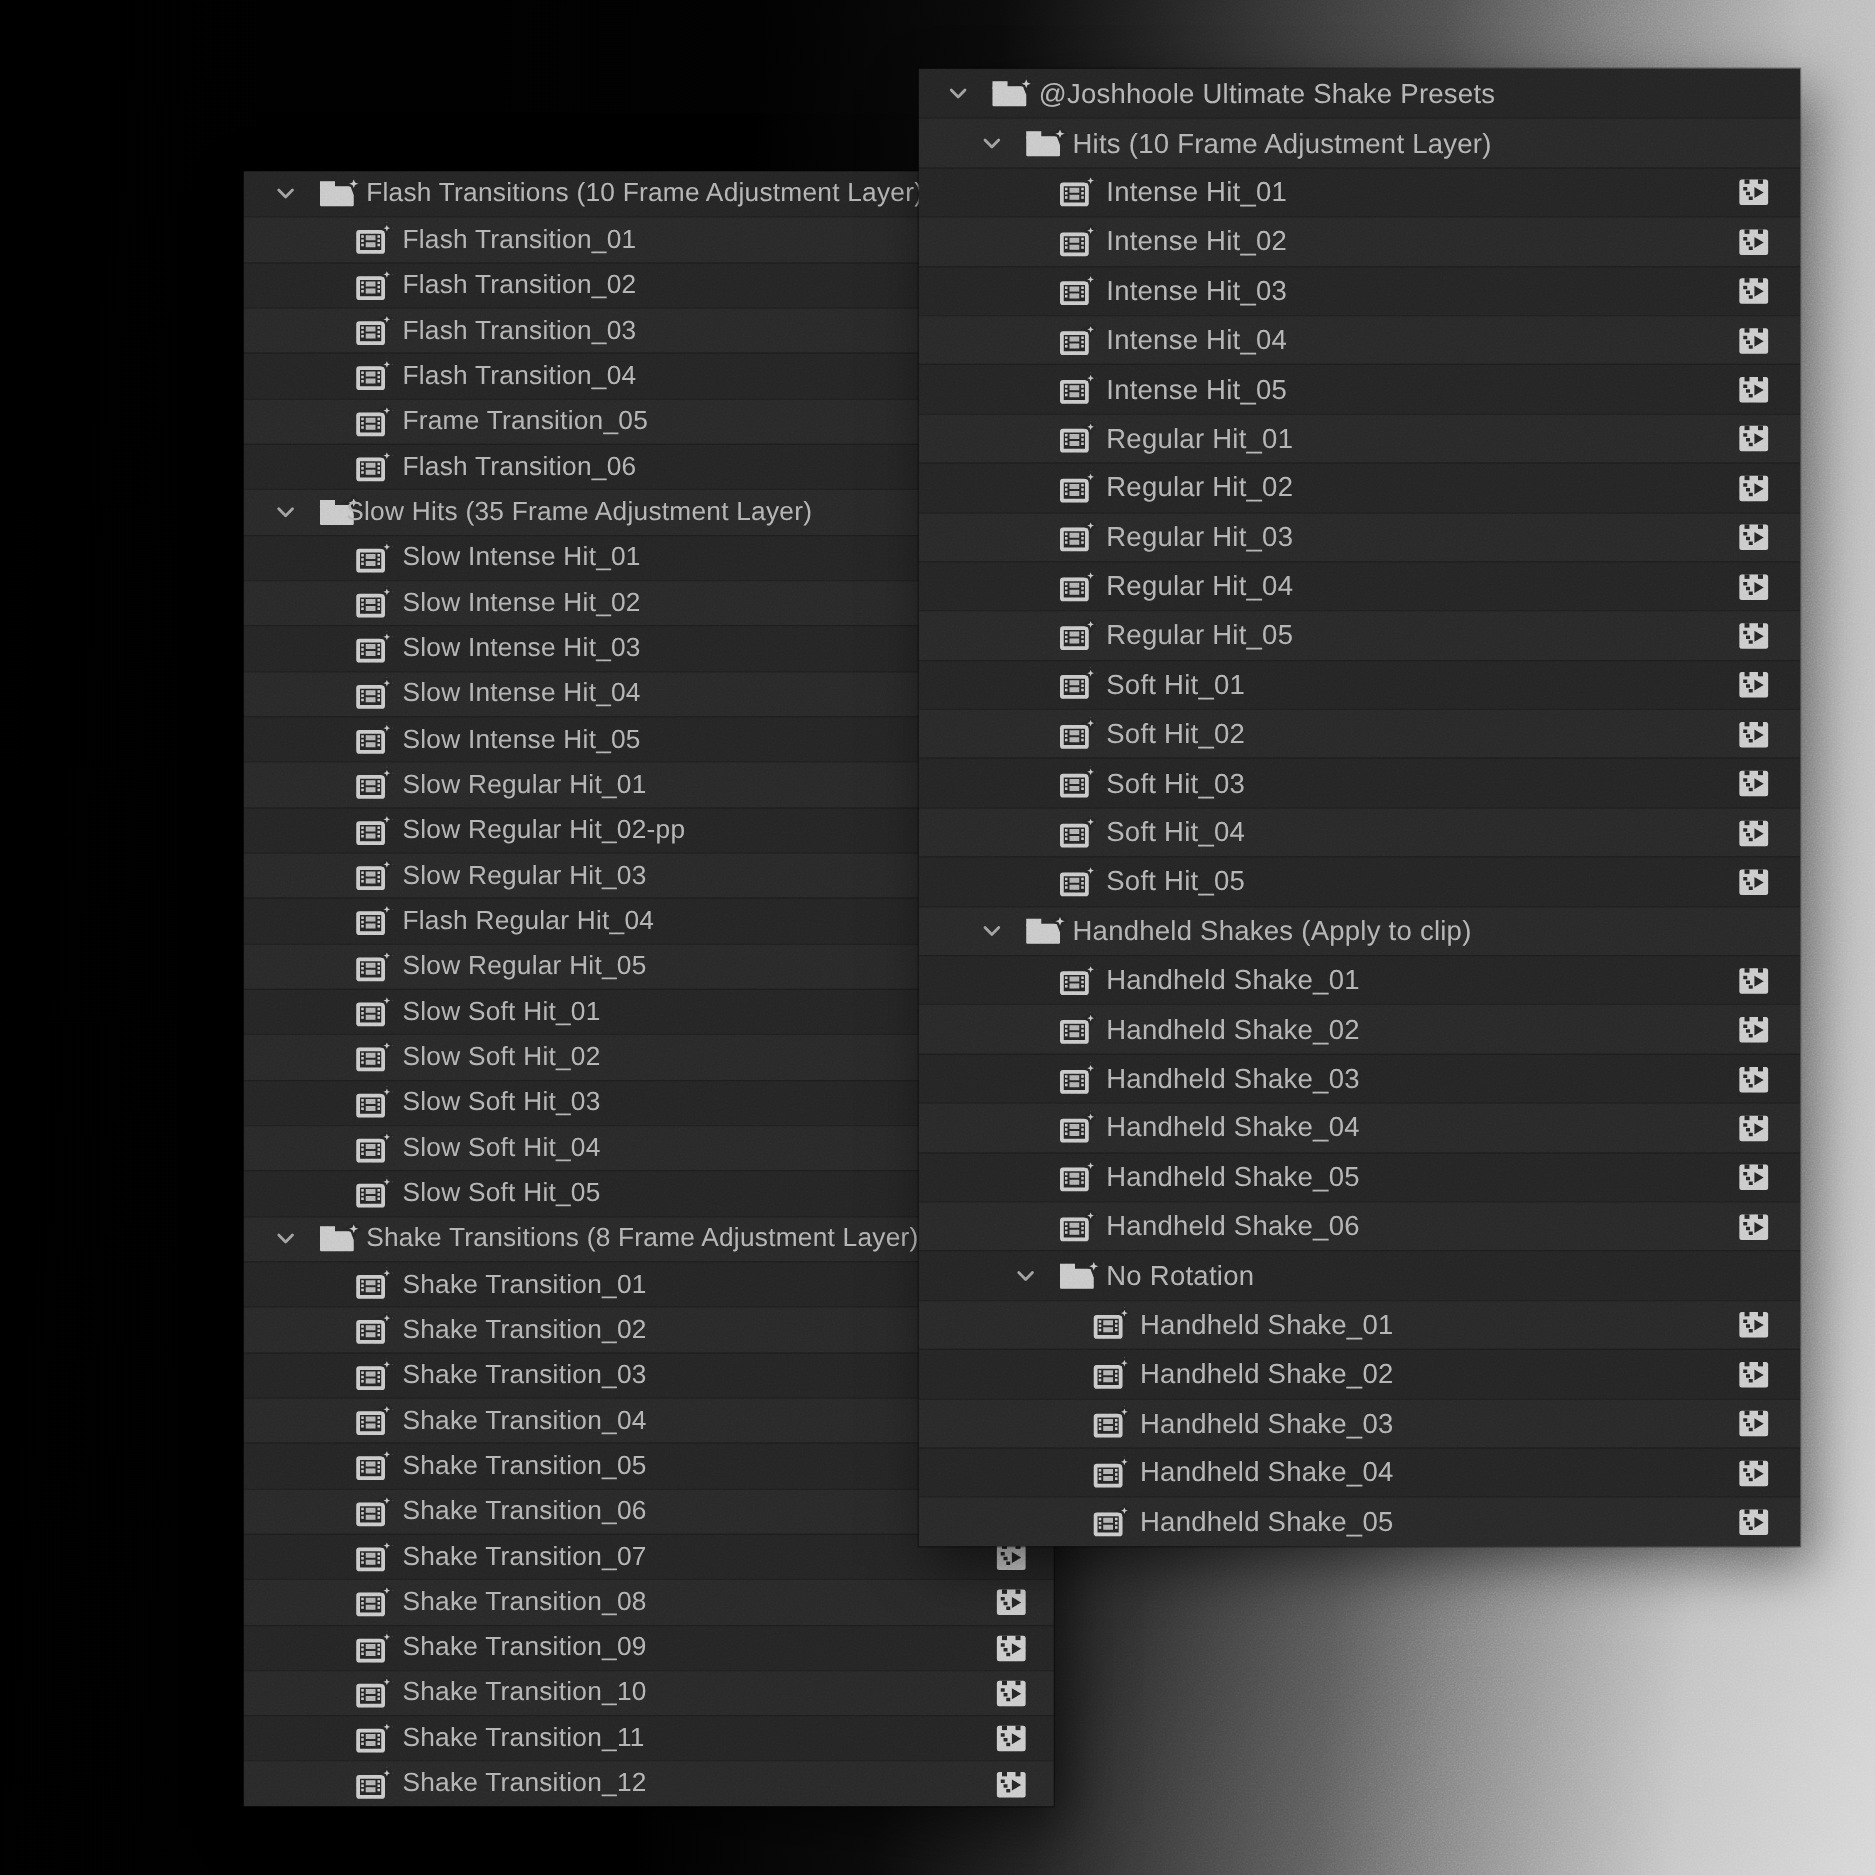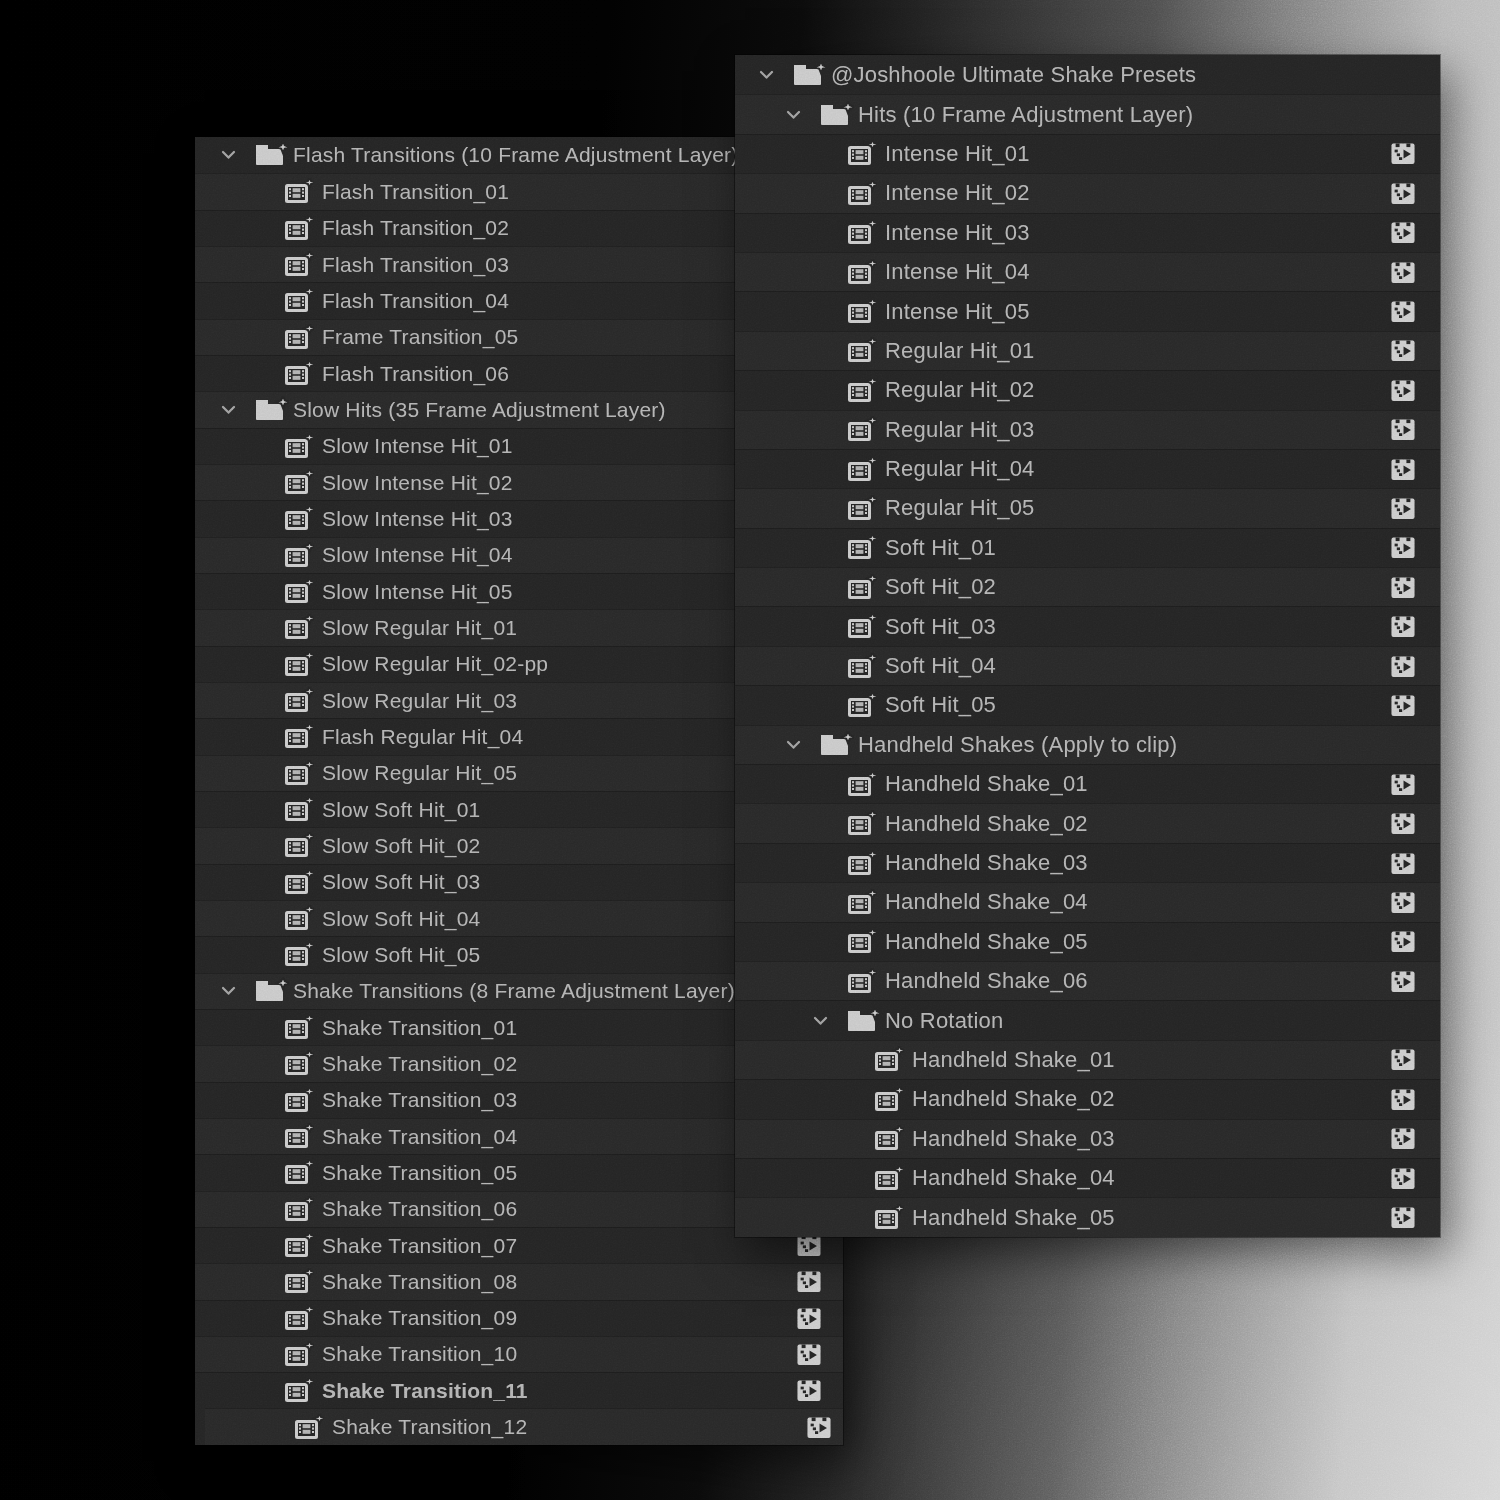--- a/index.html
+++ b/index.html
@@ -226,21 +226,21 @@
   <path d="M2 2 L7.5 7.6 L13 2" fill="none" stroke="currentColor" stroke-width="2.2" stroke-linecap="round" stroke-linejoin="round"></path>
         </svg>
       </span>
       <span class="ic" style="left: 60px;">
         <svg width="34" height="28" viewBox="0 0 34 28">
   <rect x="1" y="4" width="12" height="6" fill="currentColor"></rect>
   <rect x="1" y="8" width="27" height="16" rx="1" fill="currentColor"></rect>
   <path d="M28 -0.20000000000000018 L29.736 4.263999999999999 L34.2 6 L29.736 7.736000000000001 L28 12.2 L26.264 7.736000000000001 L21.8 6 L26.264 4.263999999999999 Z" fill="currentColor" stroke="#242424" stroke-width="2"></path>
         </svg>
       </span>
-      <span class="lb" style="left: 98px; font-size: 21px;">Slow Hits (35 Frame Adjustment Layer)</span>
+      <span class="lb" style="left: 82px; font-size: 21px;">Slow Hits (35 Frame Adjustment Layer)</span>
     </div>
     <div class="row" style="height: 36.3333px;">
       <span class="ic" style="left: 89px;">
         <svg width="30" height="27" viewBox="0 0 30 27">
   <rect x="1" y="6" width="23" height="19" rx="2.5" fill="currentColor"></rect>
   <rect x="4" y="9" width="17" height="13" fill="#242424"></rect>
   <rect x="5" y="10.2" width="2" height="2" fill="currentColor"></rect>
           <rect x="5" y="13.6" width="2" height="2" fill="currentColor"></rect>
           <rect x="5" y="17" width="2" height="2" fill="currentColor"></rect>
   <rect x="18" y="10.2" width="2" height="2" fill="currentColor"></rect>
@@ -984,34 +984,34 @@
           <rect x="5" y="13.6" width="2" height="2" fill="currentColor"></rect>
           <rect x="5" y="17" width="2" height="2" fill="currentColor"></rect>
   <rect x="18" y="10.2" width="2" height="2" fill="currentColor"></rect>
           <rect x="18" y="13.6" width="2" height="2" fill="currentColor"></rect>
           <rect x="18" y="17" width="2" height="2" fill="currentColor"></rect>
   <rect x="8.6" y="10.2" width="7.8" height="4" fill="currentColor" opacity=".85"></rect>
   <rect x="8.6" y="15.8" width="7.8" height="4" fill="currentColor" opacity=".85"></rect>
   <path d="M25.5 -0.9000000000000004 L27.012 2.9879999999999995 L30.9 4.5 L27.012 6.0120000000000005 L25.5 9.9 L23.988 6.0120000000000005 L20.1 4.5 L23.988 2.9879999999999995 Z" fill="currentColor" stroke="#242424" stroke-width="2"></path>
         </svg>
       </span>
-      <span class="lb" style="left: 127px; font-size: 21px; font-weight: bold;">Shake Transition_11</span>
-      <span class="usage" style="left: 601px;">
-        <svg width="27" height="27" viewBox="0 0 27 27">
-  <rect x="1.5" y="3.5" width="23" height="20.5" rx="2" fill="currentColor"></rect>
-  <rect x="5.6" y="3.5" width="4" height="3.6" fill="#242424"></rect>
-  <rect x="16.4" y="3.5" width="4" height="3.6" fill="#242424"></rect>
-  <rect x="4.6" y="9.6" width="3.2" height="2.8" fill="#242424"></rect>
-  <rect x="6.8" y="13.4" width="3.2" height="2.8" fill="#242424"></rect>
-  <rect x="9" y="17.2" width="3.2" height="2.8" fill="#242424"></rect>
-  <path d="M13.5 9.6 L21 14 L13.5 18.4 Z" fill="#242424"></path>
-        </svg>
-      </span>
-    </div>
-    <div class="row alt" style="height: 36.3333px; margin-left: 10px;">
+      <span class="lb" style="left: 127px; font-size: 21px;">Shake Transition_11</span>
+      <span class="usage" style="left: 601px;">
+        <svg width="27" height="27" viewBox="0 0 27 27">
+  <rect x="1.5" y="3.5" width="23" height="20.5" rx="2" fill="currentColor"></rect>
+  <rect x="5.6" y="3.5" width="4" height="3.6" fill="#242424"></rect>
+  <rect x="16.4" y="3.5" width="4" height="3.6" fill="#242424"></rect>
+  <rect x="4.6" y="9.6" width="3.2" height="2.8" fill="#242424"></rect>
+  <rect x="6.8" y="13.4" width="3.2" height="2.8" fill="#242424"></rect>
+  <rect x="9" y="17.2" width="3.2" height="2.8" fill="#242424"></rect>
+  <path d="M13.5 9.6 L21 14 L13.5 18.4 Z" fill="#242424"></path>
+        </svg>
+      </span>
+    </div>
+    <div class="row alt" style="height: 36.3333px;">
       <span class="ic" style="left: 89px;">
         <svg width="30" height="27" viewBox="0 0 30 27">
   <rect x="1" y="6" width="23" height="19" rx="2.5" fill="currentColor"></rect>
   <rect x="4" y="9" width="17" height="13" fill="#242424"></rect>
   <rect x="5" y="10.2" width="2" height="2" fill="currentColor"></rect>
           <rect x="5" y="13.6" width="2" height="2" fill="currentColor"></rect>
           <rect x="5" y="17" width="2" height="2" fill="currentColor"></rect>
   <rect x="18" y="10.2" width="2" height="2" fill="currentColor"></rect>
           <rect x="18" y="13.6" width="2" height="2" fill="currentColor"></rect>
           <rect x="18" y="17" width="2" height="2" fill="currentColor"></rect>

